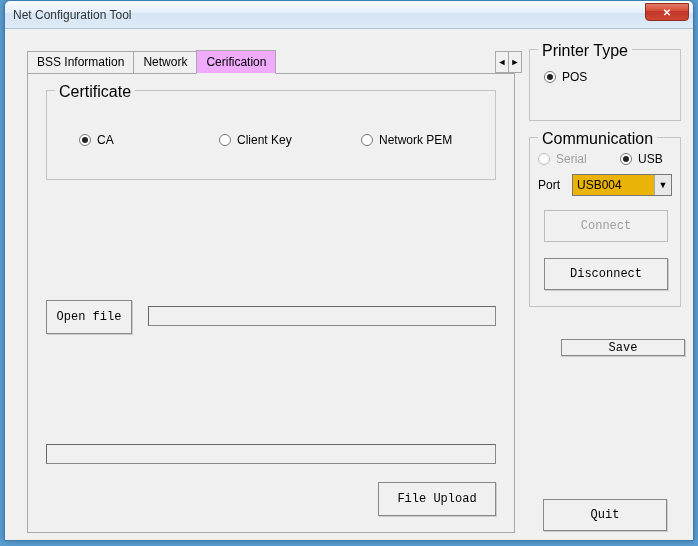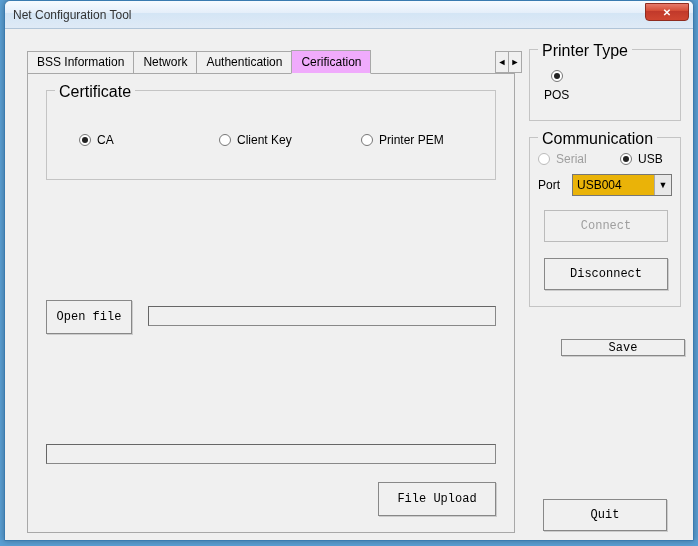--- a/index.html
+++ b/index.html
@@ -214,21 +214,20 @@
     <div class="close-btn">
       <span>✕</span>
     </div>
   </div>
 
   <div class="client">
 
     <div class="tabbar">
       <div class="tab">BSS Information</div>
       <div class="tab">Network</div>
-      <div class="tab">Authentication</div>
       <div class="tab active">Cerification</div>
     </div>
     <div class="tab-nav">
       <div class="tab-nav-btn">◄</div>
       <div class="tab-nav-btn">►</div>
     </div>
 
     <div class="tab-panel">
 
       <div class="groupbox" style="left:18px; top:16px; width:450px; height:90px;">
@@ -236,41 +235,41 @@
         <div class="radio checked" style="position:absolute; left:32px; top:42px;">
           <span class="dot"></span>
           <span>CA</span>
         </div>
         <div class="radio" style="position:absolute; left:172px; top:42px;">
           <span class="dot"></span>
           <span>Client Key</span>
         </div>
         <div class="radio" style="position:absolute; left:314px; top:42px;">
           <span class="dot"></span>
-          <span>Printer PEM</span>
+          <span>Network PEM</span>
         </div>
       </div>
 
       <div class="btn" style="position:absolute; left:18px; top:226px; width:86px; height:34px;">
         <span>Open file</span>
       </div>
       <div class="textbox sunken" style="position:absolute; left:120px; top:232px; width:348px;"></div>
 
       <div class="textbox sunken" style="position:absolute; left:18px; top:370px; width:450px;"></div>
 
       <div class="btn" style="position:absolute; left:350px; top:408px; width:118px; height:34px;">
         <span>File Upload</span>
       </div>
     </div>
 
     <div class="right-col">
 
       <div class="groupbox" style="position:relative; left:0; top:0; width:152px; height:72px;">
         <div class="legend">Printer Type</div>
-        <div class="radio checked" style="position:absolute; left:14px; top:20px;flex-direction:column;">
+        <div class="radio checked" style="position:absolute; left:14px; top:20px;">
           <span class="dot"></span>
           <span>POS</span>
         </div>
       </div>
 
       <div class="groupbox" style="position:relative; left:0; top:16px; width:152px; height:170px;">
         <div class="legend">Communication</div>
 
         <div class="radio disabled" style="position:absolute; left:8px; top:14px;">
           <span class="dot"></span>

